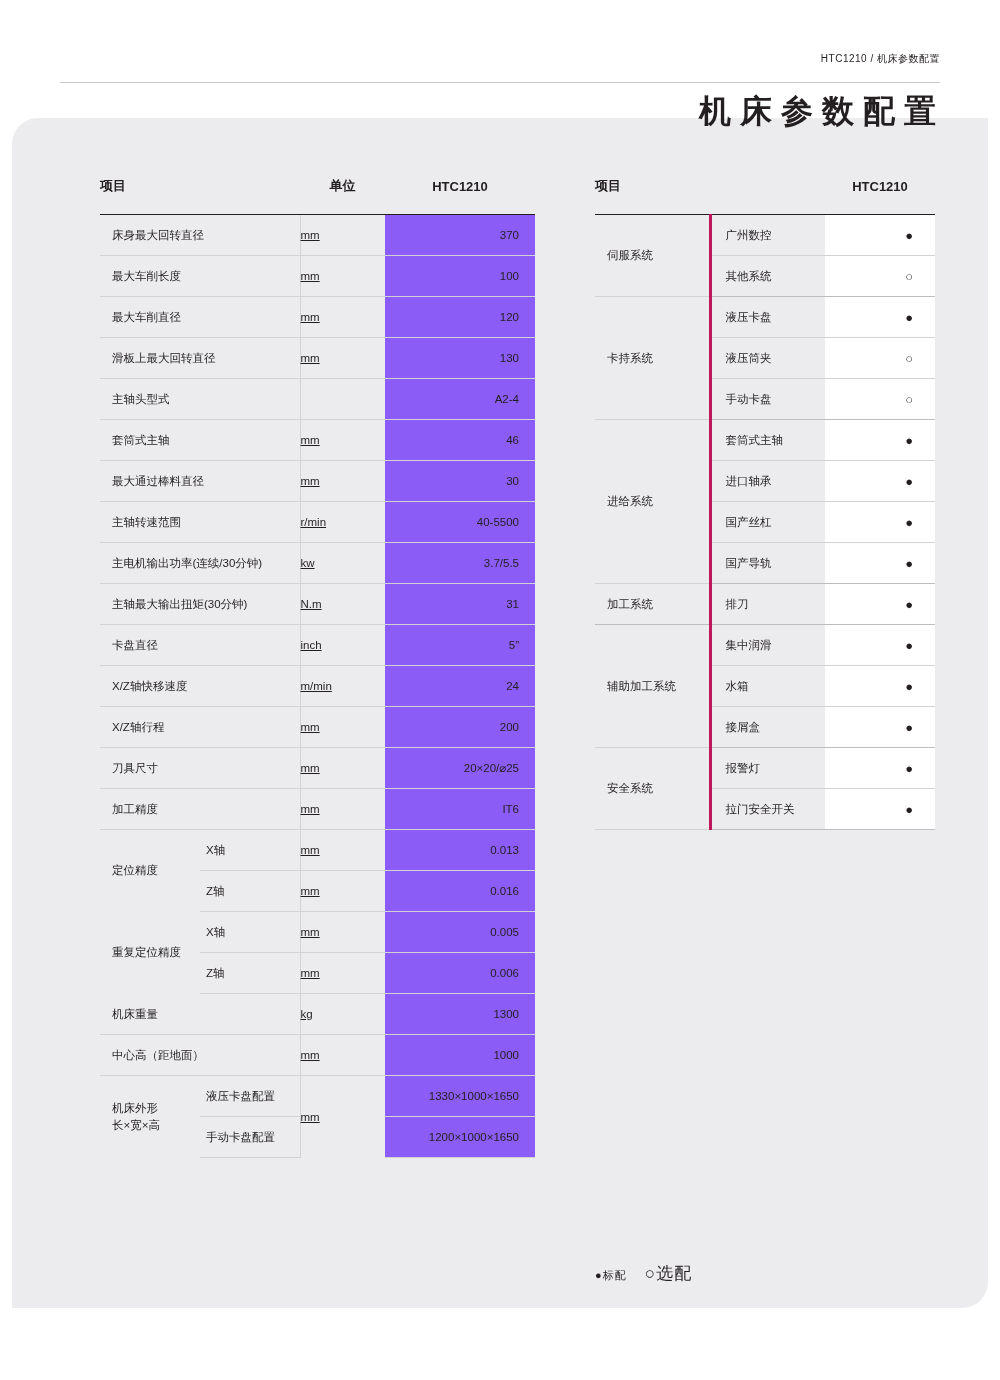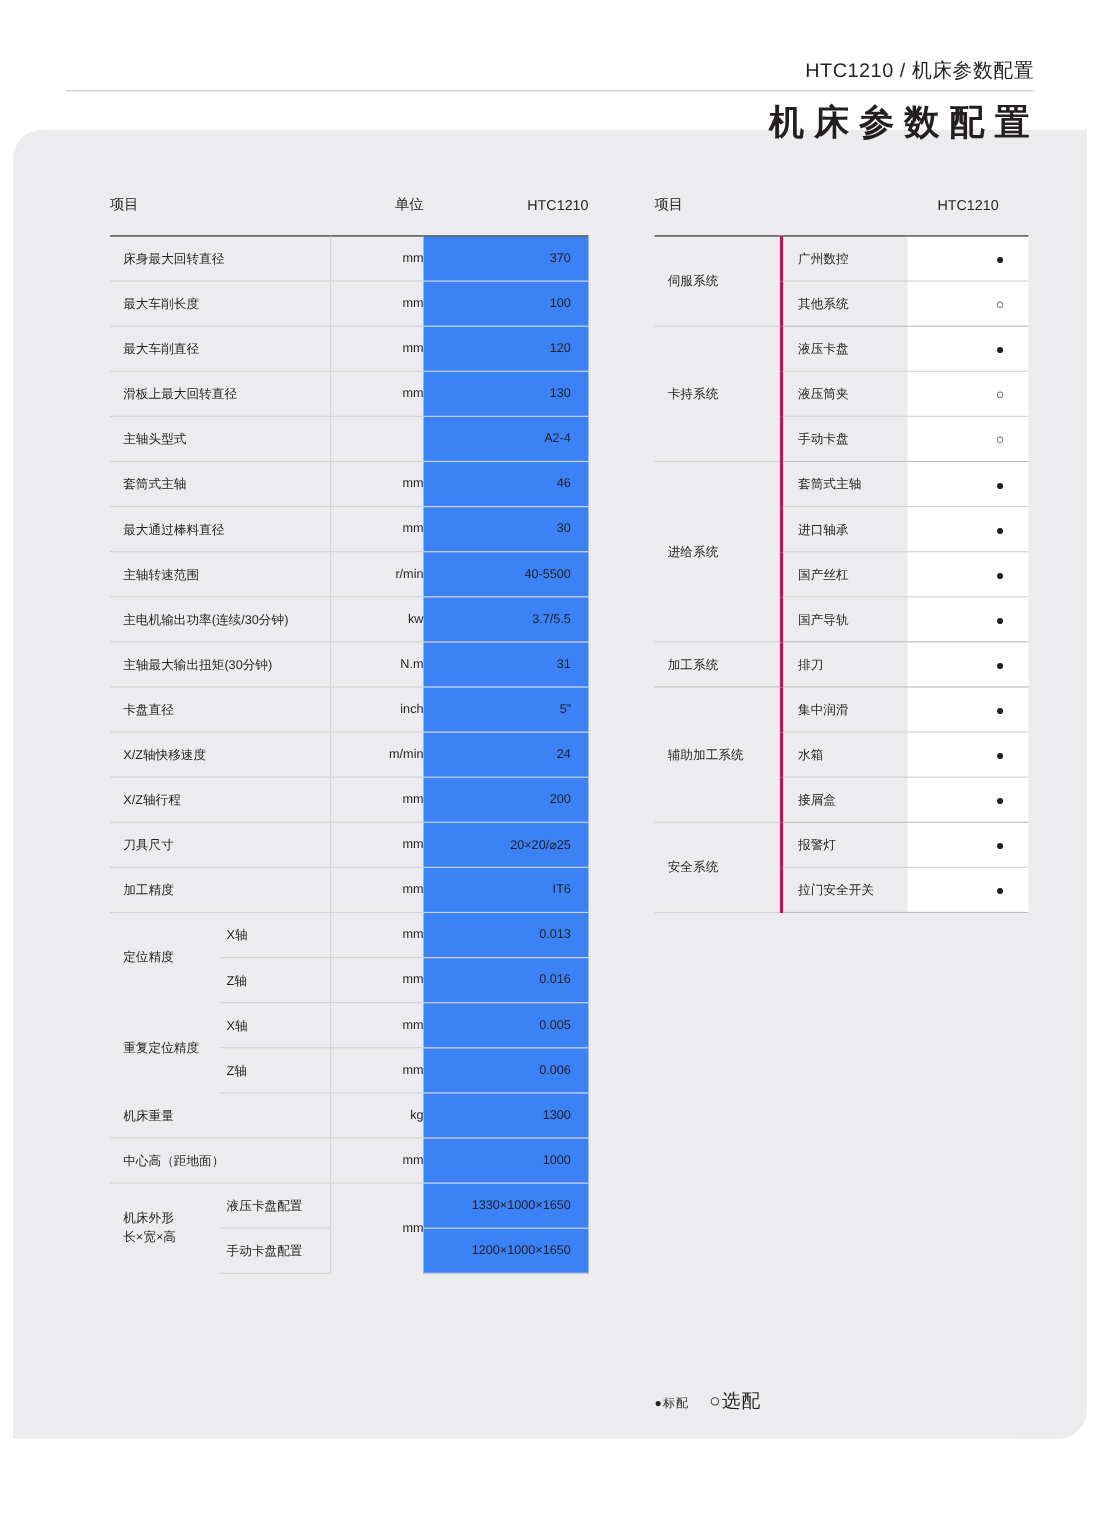--- a/index.html
+++ b/index.html
@@ -21,21 +21,21 @@
     position: absolute;
     top: 52px;
     left: 60px;
     right: 60px;
     height: 36px;
   }
   .header-title {
     position: absolute;
     right: 0;
     top: 0;
-    font-size: 18px;
+    font-size: 10px;
     letter-spacing: 0.5px;
     color: #231f20;
   }
   .header-rule {
     position: absolute;
     left: 0;
     right: 0;
     top: 30px;
     height: 1px;
     background: #c9c9c9;
@@ -85,49 +85,50 @@
   .tbl-right {
     position: absolute;
     left: 595px;
     top: 172px;
     width: 340px;
     font-size: 11.5px;
   }
 
   .hdr td {
     font-size: 13px;
-    font-weight: normal;
+    font-weight: bold;
     color: #231f20;
     padding-bottom: 14px;
     border-bottom: 1px solid #231f20;
     height: 28px;
   }
-  .hdr td.unit-col, .hdr td.val-col { text-align: right; }
+  .hdr td.unit-col, .hdr td.val-col { text-align: center; }
   .hdr td.val-col-r { text-align: center; }
 
   .rowline td {
     border-bottom: 1px solid #d3d3d5;
     height: 40px;
   }
   .rowline td.name {
     padding-left: 12px;
     color: #231f20;
   }
   .rowline td.sub {
     padding-left: 6px;
     color: #231f20;
   }
   .rowline td.unit {
-    text-align: right;
-    color: #231f20;
+    text-align: left;
+    color: #231f20;
+    text-decoration: underline;
   }
   .rowline td.val {
     text-align: right;
     padding-right: 16px;
-    background: #3b82f6;
+    background: #8b5cf6;
     color: #231f20;
   }
   .rowline td.nb { border-bottom: none; }
 
   .vsep { border-left: 1px solid #d3d3d5; }
 
   
   .rowline td.rname {
     padding-left: 12px;
   }

